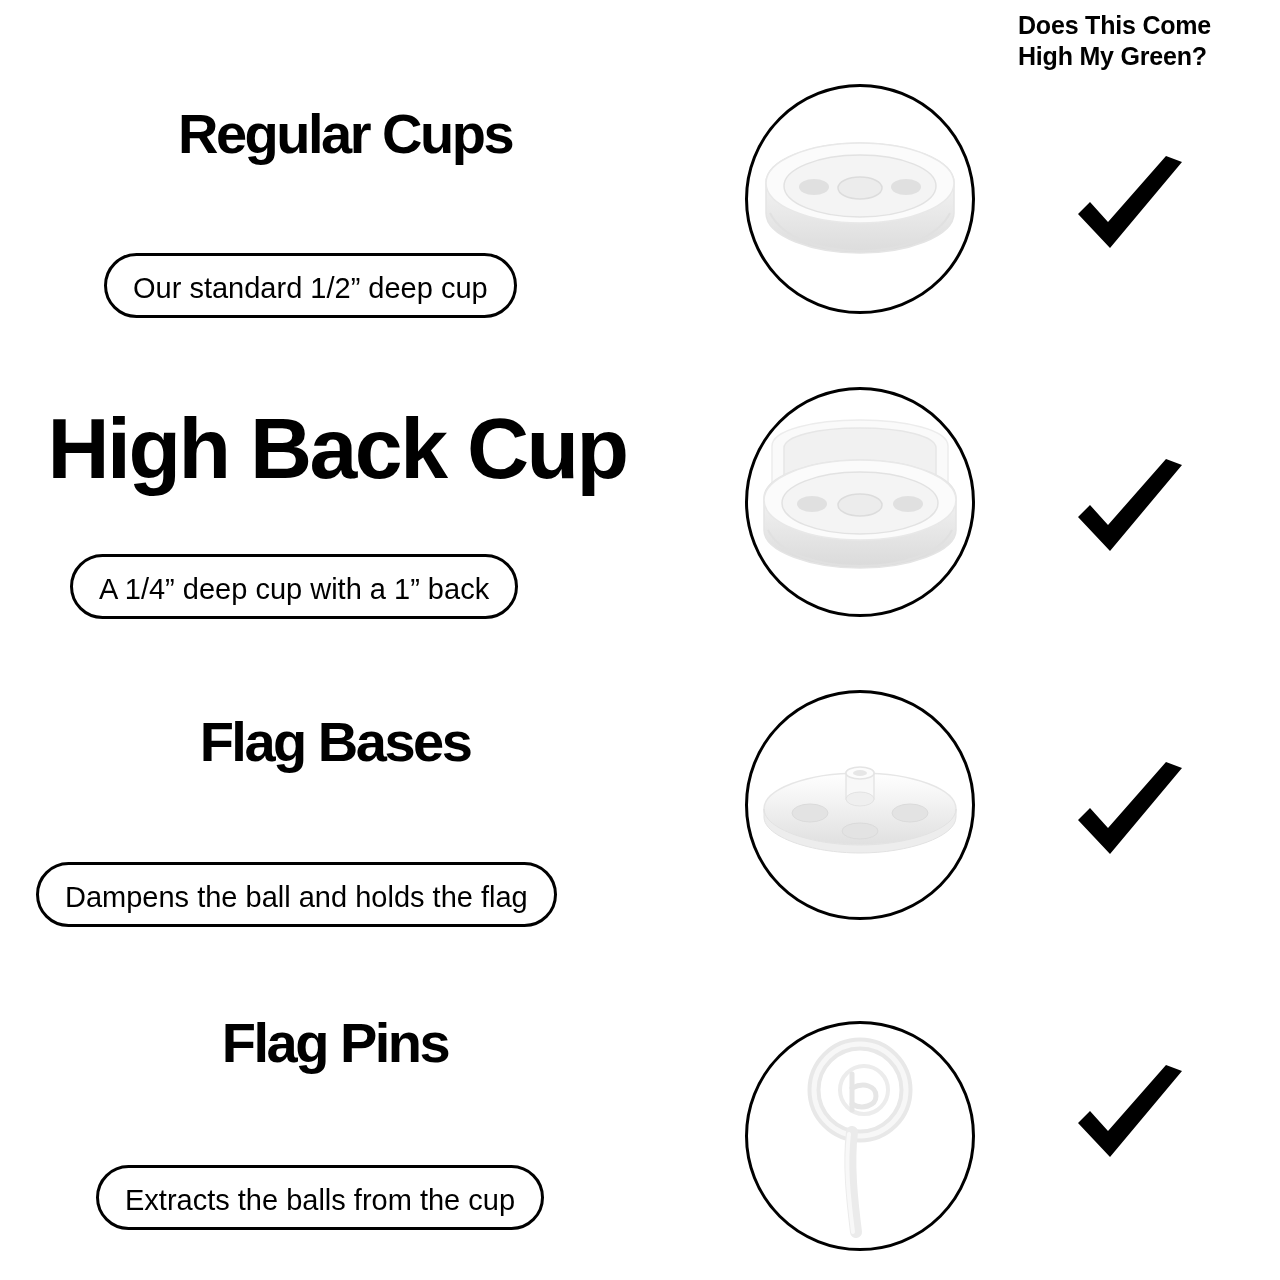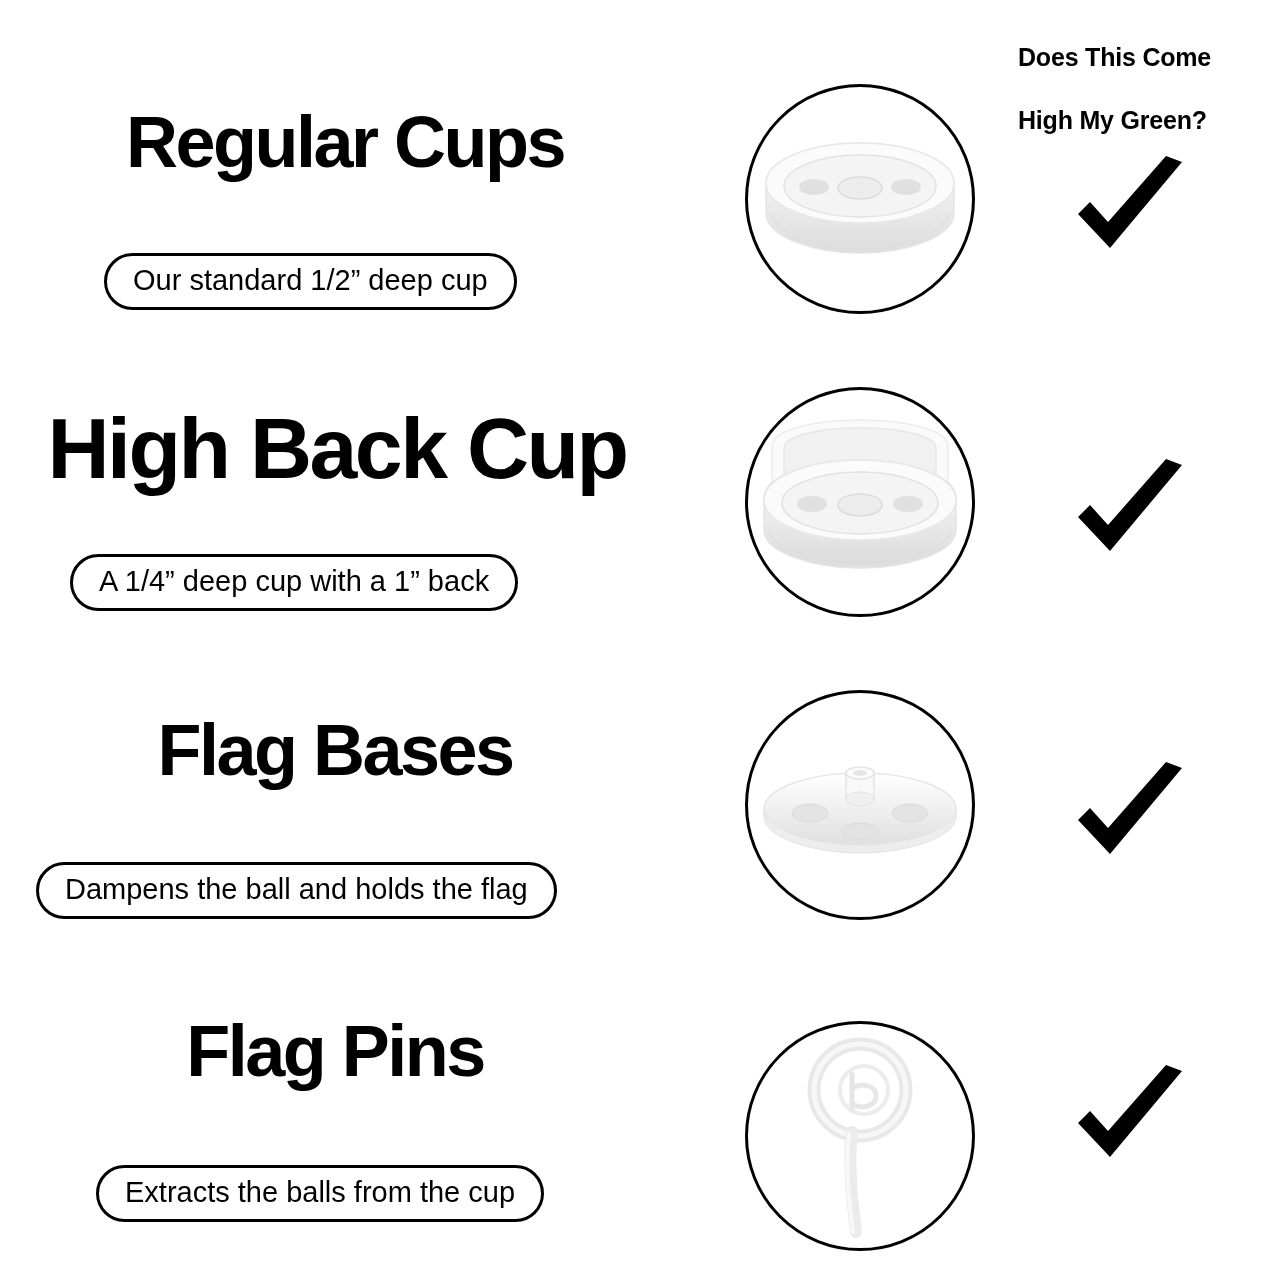--- a/index.html
+++ b/index.html
@@ -24,21 +24,20 @@
     width: 240px;
     text-align: left;
     font-weight: bold;
     font-size: 25px;
     line-height: 1.22;
     letter-spacing: -0.2px;
   }
   .header-question .line {
     display: block;
     white-space: nowrap;
-    margin-top: 32px;
   }
 
   
   .rows {
     position: absolute;
     top: 68px;
     left: 0;
     width: 1280px;
   }
   .row {
@@ -52,31 +51,31 @@
     position: absolute;
     left: 0;
     top: 0;
     width: 690px;
     height: 303px;
   }
   .row-title {
     position: absolute;
     width: 690px;
     text-align: center;
-    font-size: 72px;
+    font-size: 56px;
     font-weight: bold;
     letter-spacing: -2.5px;
     line-height: 1;
     white-space: nowrap;
   }
   .row-pill {
     position: absolute;
     border: 3px solid #000;
     border-radius: 40px;
-    padding: 10px 26px 12px;
+    padding: 18px 26px 12px;
     font-size: 29px;
     line-height: 1;
     white-space: nowrap;
     background: #fff;
   }
 
   
   .row1 .row-title { top: 38px; left: 0; }
   .row1 .row-pill  { top: 185px; left: 104px; }
 

